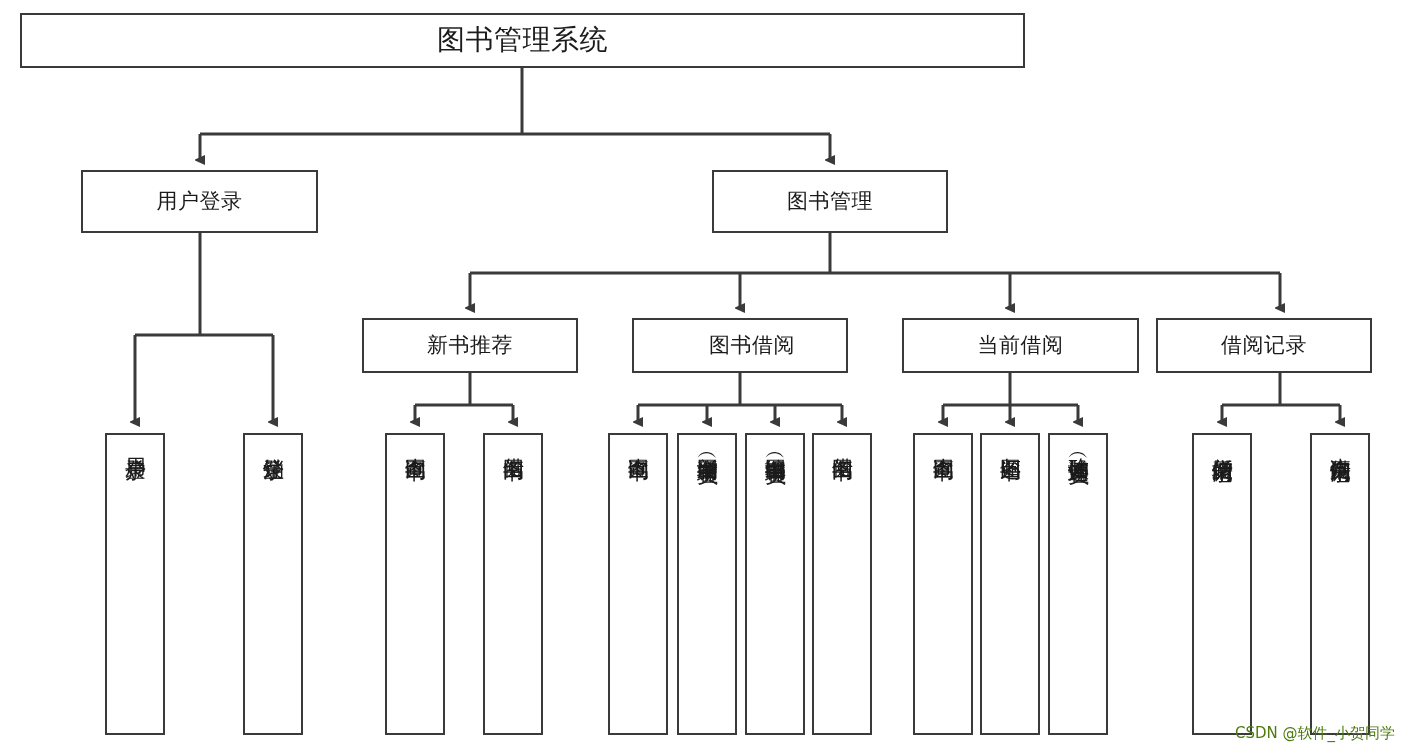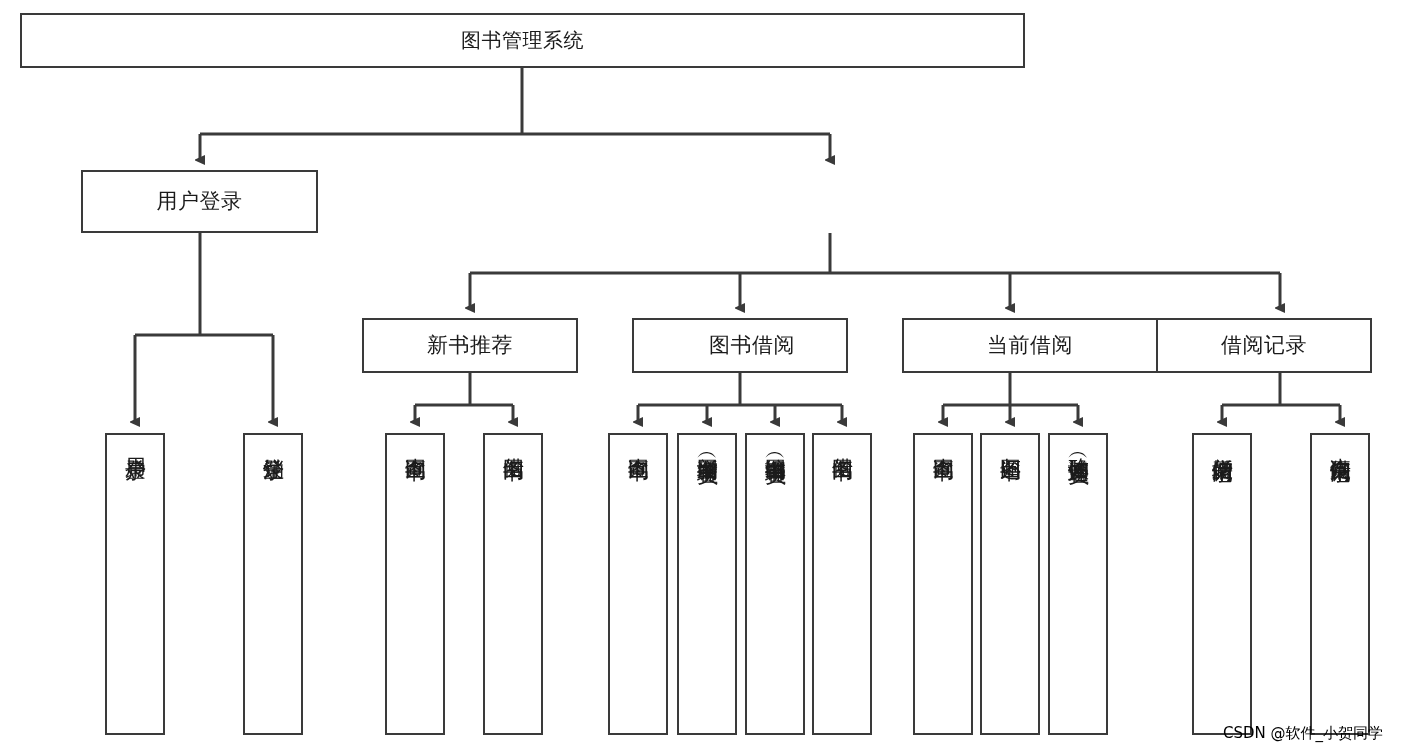--- a/index.html
+++ b/index.html
@@ -36,39 +36,39 @@
     text-align:center;
     line-height:1.22;
     letter-spacing:0.5px;
     white-space:nowrap;
   }
   
   .node.h .label{
     writing-mode:horizontal-tb;
     font-size:21px;
   }
-  .node.root .label{font-size:20px;}
+  .node.root .label{font-size:28px;}
   
   .node.v{
     align-items:flex-start;
     padding-top:6px;
   }
   .node.v .label{
     writing-mode:vertical-rl;
     text-orientation:upright;
     font-size:21px;
     line-height:1.18;
     letter-spacing:1px;
   }
   .watermark{
     position:absolute;
-    right:22px;
+    right:10px;
     bottom:4px;
     font-size:15px;
-    color:#000000;
+    color:#4d7c0f;
     white-space:nowrap;
     z-index:5;
     font-family:"DejaVu Sans","Liberation Sans",sans-serif;
   }
 </style>
 </head>
 <body>
 
 <div id="diagram">
 
@@ -122,28 +122,31 @@
     </g>
   </svg>
 
   <div class="node h root" style="left:20px;top:13px;width:1005px;height:55px;">
     <span class="label">图书管理系统</span>
   </div>
 
   <div class="node h" style="left:81px;top:170px;width:237px;height:63px;">
     <span class="label">用户登录</span>
   </div>
+  <div class="node h" style="left:712px;top:170px;width:236px;height:63px;">
+    <span class="label">图书管理</span>
+  </div>
 
   <div class="node h" style="left:362px;top:318px;width:216px;height:55px;align-items:center;">
     <span class="label">新书推荐</span>
   </div>
   <div class="node h" style="left:632px;top:318px;width:216px;height:55px;padding-left:24px;">
     <span class="label">图书借阅</span>
   </div>
-  <div class="node h" style="left:902px;top:318px;width:256px;height:55px;">
+  <div class="node h" style="left:902px;top:318px;width:237px;height:55px;">
     <span class="label">当前借阅</span>
   </div>
   <div class="node h" style="left:1156px;top:318px;width:216px;height:55px;">
     <span class="label">借阅记录</span>
   </div>
 
   <div class="node v" style="left:105px;top:433px;width:60px;height:302px;">
     <span class="label">用户登录</span>
   </div>
   <div class="node v" style="left:243px;top:433px;width:60px;height:302px;">

